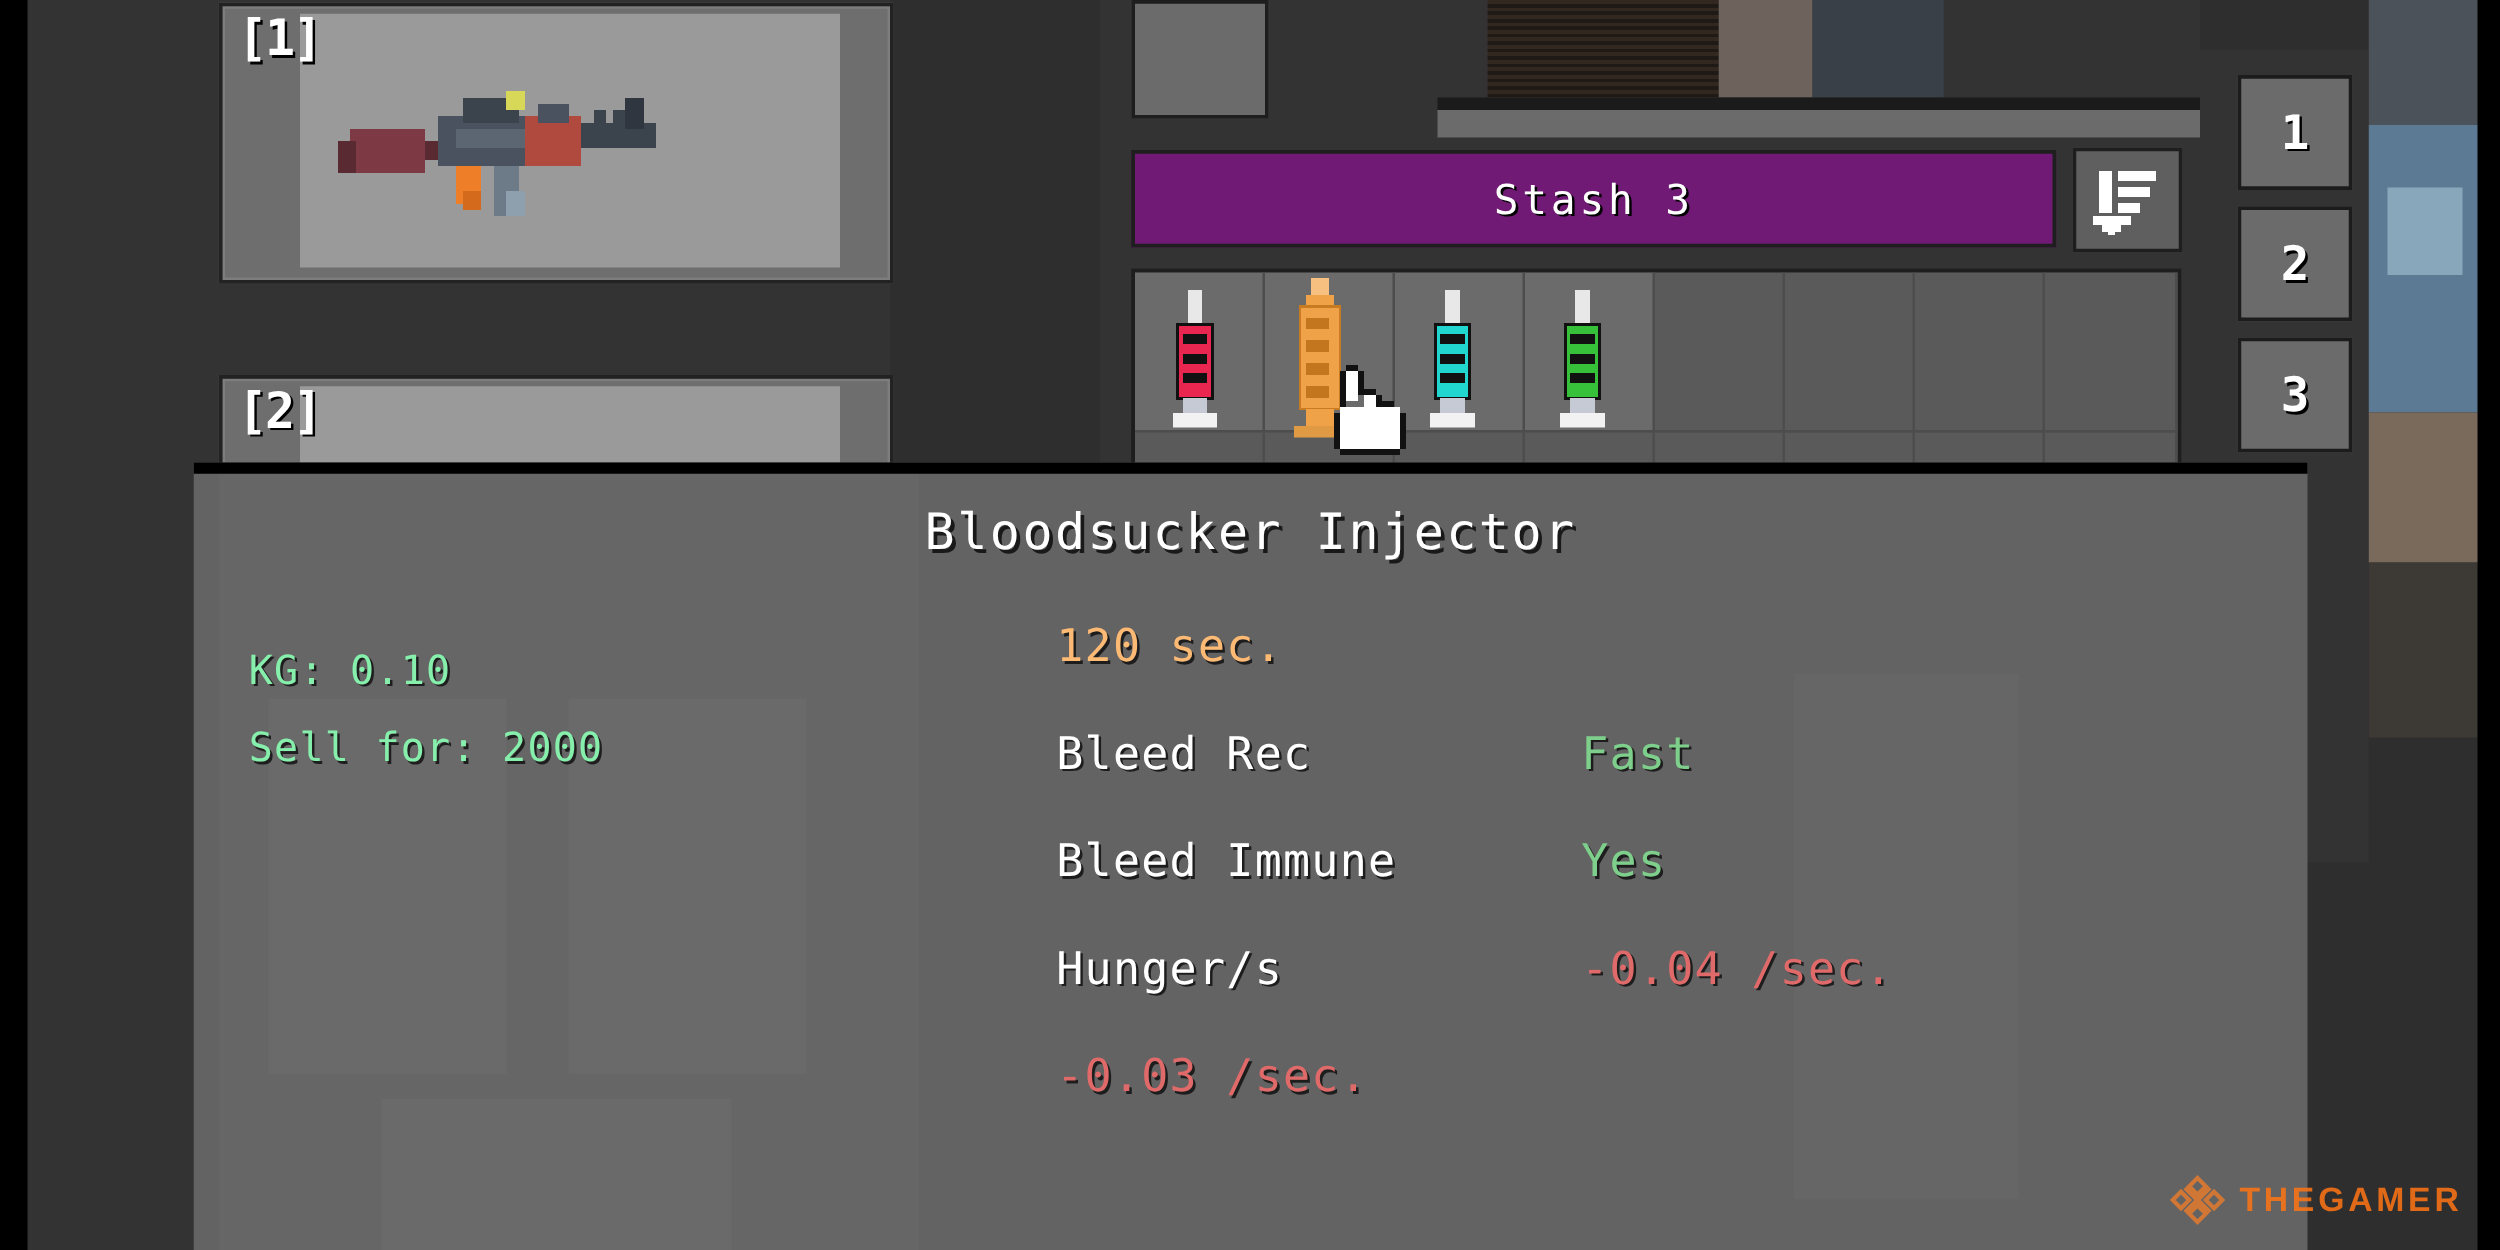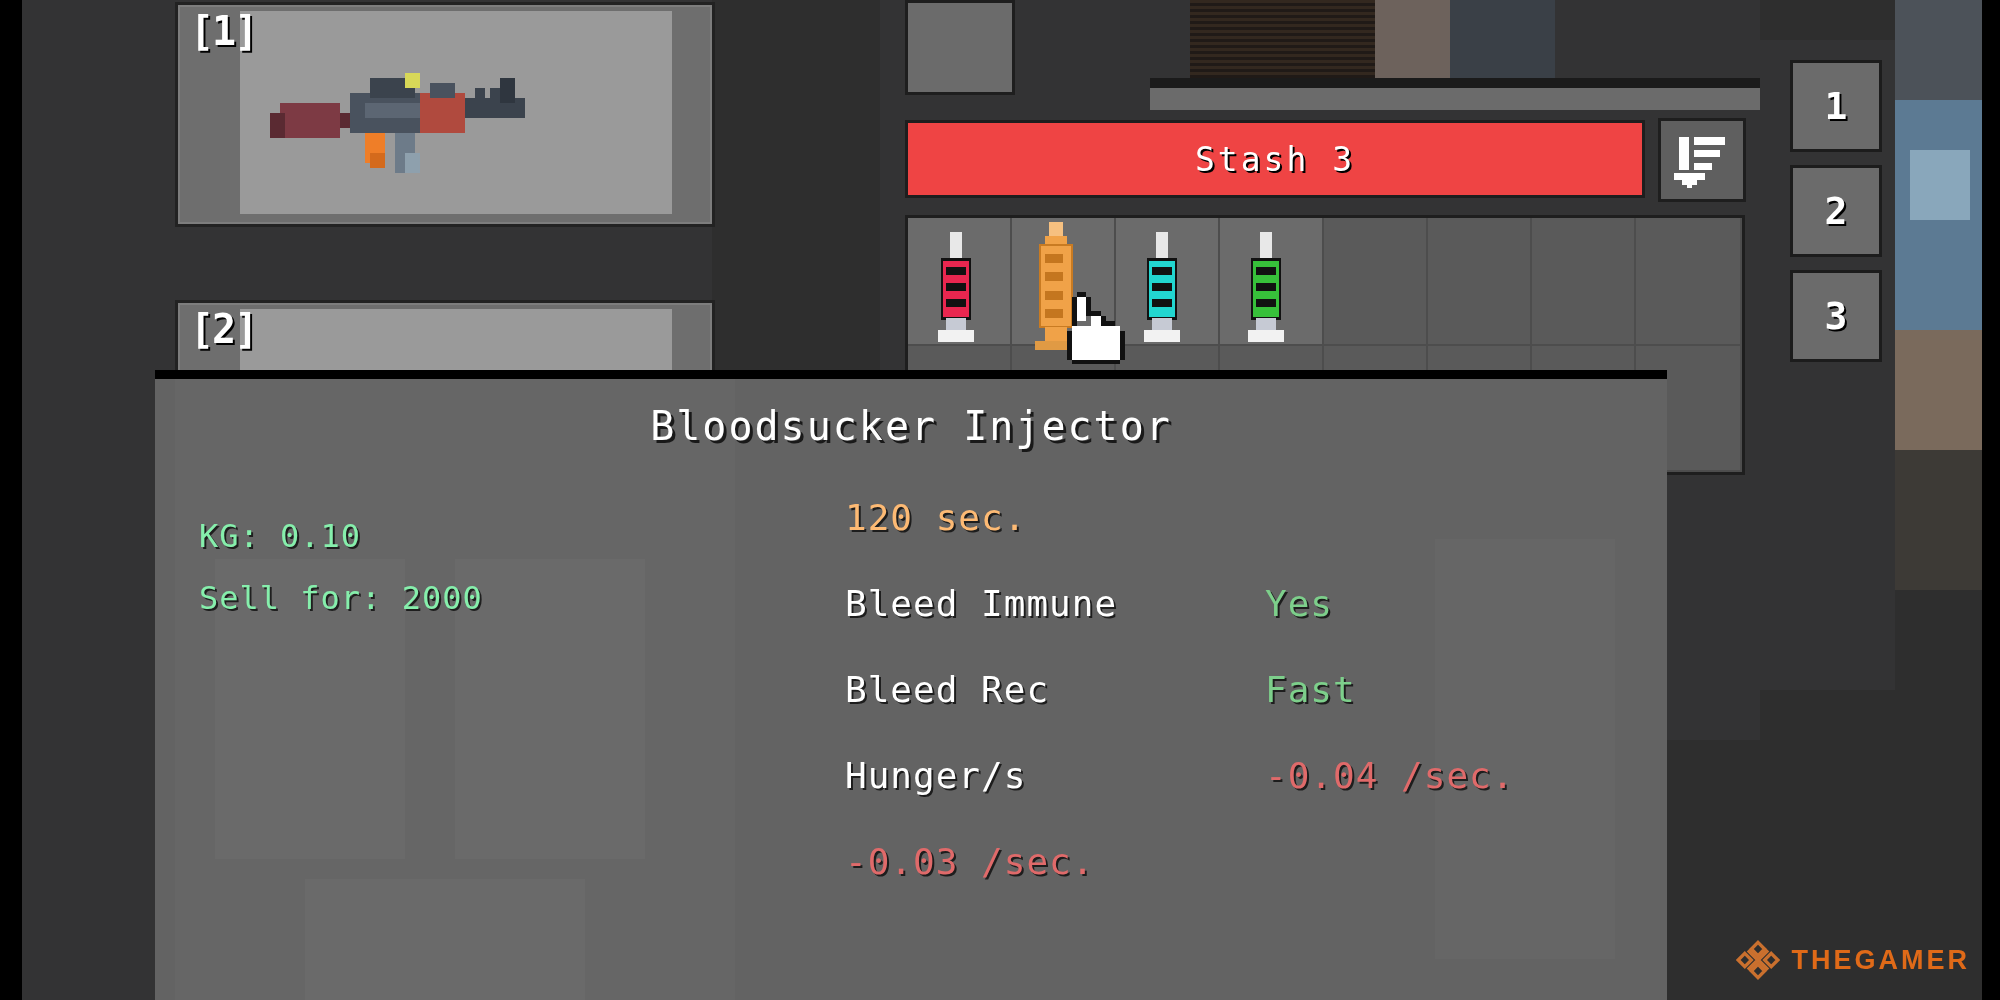--- a/index.html
+++ b/index.html
@@ -53,21 +53,21 @@
   
   .wall-vent {
     position:absolute;
     background:
       repeating-linear-gradient(0deg,#201a17 0 3px,#33281f 3px 6px);
   }
 
   
   .stash-bar {
     position:absolute;
-    background:#ef4444;
+    background:#701a75;
     border:3px solid #1e1e1e;
     display:flex; align-items:center; justify-content:center;
   }
   .stash-bar .txt {
     color:#fff; font-size:33px; letter-spacing:3px;
     text-shadow:2px 2px 0 #000;
     font-family:"DejaVu Sans Mono", monospace;
   }
   .sort-btn {
     position:absolute;
@@ -103,21 +103,21 @@
     font-family:"DejaVu Sans Mono", monospace;
   }
 
   
   .scenery { position:absolute; }
 
   
   #tooltip {
     position:absolute;
     left:155px; top:370px;
-    width:1512px; height:630px;
+    width:1691px; height:630px;
     background:#636363;
     border-top:9px solid #000;
     z-index:50;
   }
   .tt-title {
     position:absolute; left:0; right:0; top:24px;
     text-align:center;
     color:#fff; font-size:40px; letter-spacing:2px;
     text-shadow:3px 3px 0 rgba(0,0,0,0.75);
     font-family:"DejaVu Sans Mono", monospace;
@@ -347,26 +347,26 @@
         <span>Sell for:</span>
         <span>2000</span>
       </div>
     </div>
 
     <div class="tt-stats">
       <div class="stat-row">
         <span class="stat-value v-white">120 sec.</span>
       </div>
       <div class="stat-row">
+        <span class="stat-label">Bleed Rec</span>
+        <span class="stat-value v-green">Fast</span>
+      </div>
+      <div class="stat-row">
         <span class="stat-label">Bleed Immune</span>
         <span class="stat-value v-green">Yes</span>
-      </div>
-      <div class="stat-row">
-        <span class="stat-label">Bleed Rec</span>
-        <span class="stat-value v-green">Fast</span>
       </div>
       <div class="stat-row">
         <span class="stat-label">Hunger/s</span>
         <span class="stat-value v-red">-0.04 /sec.</span>
       </div>
       <div class="stat-row">
         <span class="stat-value v-red">-0.03 /sec.</span>
       </div>
     </div>
   </div>

